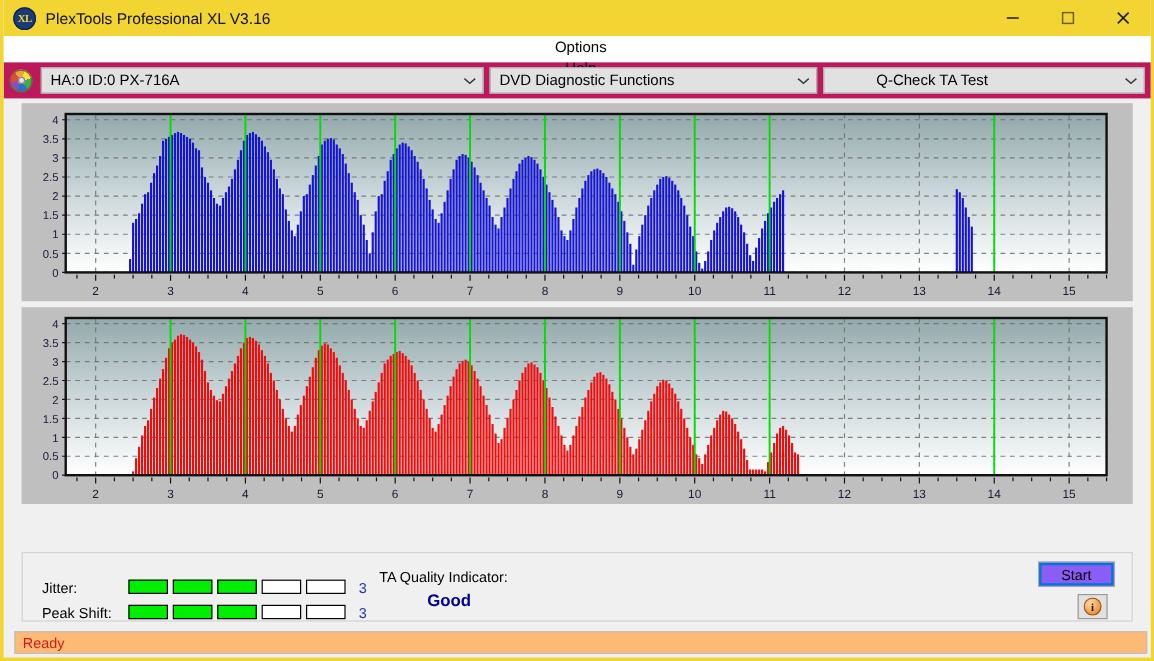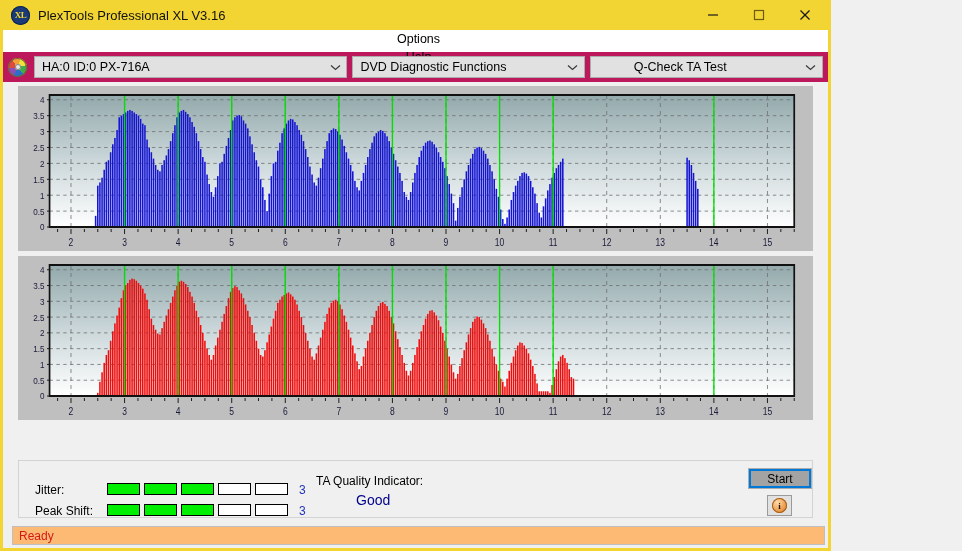--- a/index.html
+++ b/index.html
@@ -7,21 +7,21 @@
   body {
     width:962px; height:551px;
     font-family:"Liberation Sans", sans-serif;
     background:#f0f0f0;
     overflow:hidden;
     -webkit-font-smoothing: antialiased;
   }
 
   
   #window {
-    position:relative; width:831px; height:551px;
+    position:relative; width:962px; height:551px;
     background:#f0f0f0;
     border:3px solid #f2d432;
     border-top:none;
     overflow:hidden;
   }
 
   
   #titlebar {
     height:30px; background:#f2d432;
     display:flex; align-items:center;
@@ -136,26 +136,26 @@
   .res-val {
     margin-left:11px; font-size:12px;
     color:#2233bb;
   }
   #ta-label {
     position:absolute; left:297px; top:13px;
     font-size:12px; color:#000;
   }
   #ta-value {
     position:absolute; left:337px; top:31px;
-    font-size:14px; font-weight:normal; color:#00008b;
+    font-size:14px; font-weight:bold; color:#00008b;
   }
   #start-button {
-    position:absolute; right:0; top:7px;
+    position:absolute; right:14px; top:7px;
     width:64px; height:21px;
-    background:#a3a3a3;
+    background:#8b5cf6;
     border:1px solid #acacac;
     outline:2px solid #0078d7;
     outline-offset:-3px;
     font-size:12px; color:#000;
     display:flex; align-items:center; justify-content:center;
   }
   #info-button {
     position:absolute; right:20px; top:34px;
     width:25px; height:21px;
     background:#e1e1e1;

